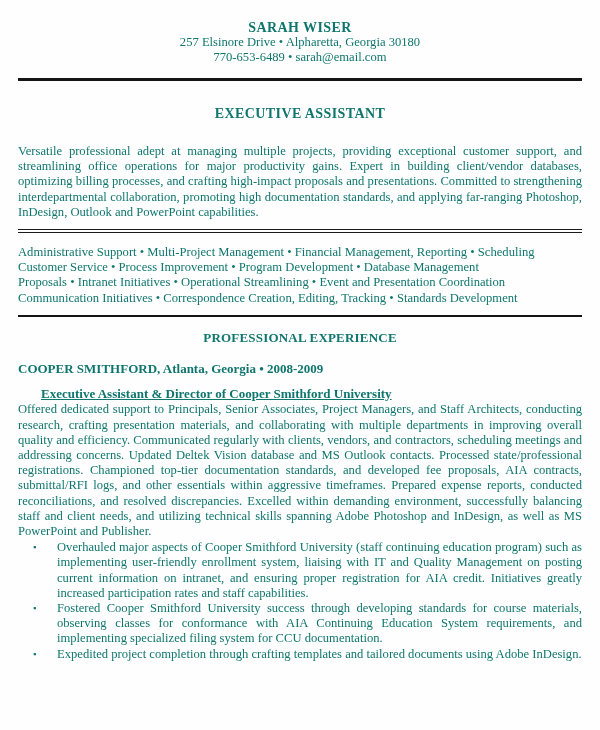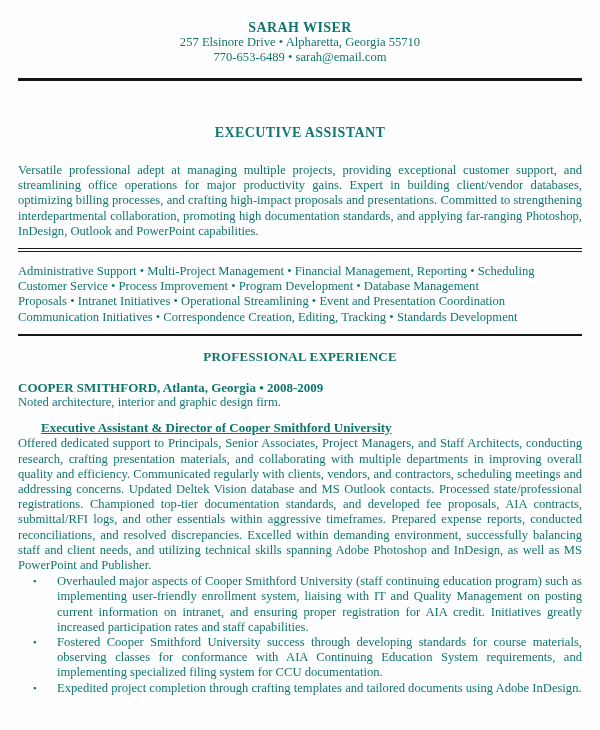--- a/index.html
+++ b/index.html
@@ -27,21 +27,21 @@
     line-height: 15px;
     letter-spacing: 0.4px;
   }
   .contact { line-height: 15px; }
   .rule-thick {
     margin-top: 13px;
     height: 3px;
     background: #151515;
   }
   .job-title {
-    margin: 44px 0 0 0;
+    margin: 25px 0 0 0;
     text-align: center;
     font-size: 14px;
     font-weight: bold;
     letter-spacing: 0.4px;
     line-height: 15px;
   }
   .summary {
     margin: 23px 0 0 0;
     text-align: justify;
   }
@@ -115,21 +115,21 @@
     text-align: justify;
   }
 </style>
 </head>
 <body>
 
 <div class="page">
 
   <header class="header">
     <div class="name">SARAH WISER</div>
-    <div class="contact">257 Elsinore Drive • Alpharetta, Georgia 55710</div>
+    <div class="contact">257 Elsinore Drive • Alpharetta, Georgia 30180</div>
     <div class="contact">770-653-6489 • sarah@email.com</div>
   </header>
 
   <div class="rule-thick"></div>
 
   <h1 class="job-title">EXECUTIVE ASSISTANT</h1>
 
   <p class="summary">Versatile professional adept at managing multiple projects, providing exceptional customer support, and streamlining office operations for major productivity gains. Expert in building client/vendor databases, optimizing billing processes, and crafting high-impact proposals and presentations. Committed to strengthening interdepartmental collaboration, promoting high documentation standards, and applying far-ranging Photoshop, InDesign, Outlook and PowerPoint capabilities.</p>
 
   <div class="rule-double"></div>
@@ -139,21 +139,20 @@
       <div class="skill-line">Customer Service • Process Improvement • Program Development • Database Management</div>
       <div class="skill-line">Proposals • Intranet Initiatives • Operational Streamlining • Event and Presentation Coordination</div>
       <div class="skill-line">Communication Initiatives • Correspondence Creation, Editing, Tracking • Standards Development</div>
     </div>
 
   <div class="rule-medium"></div>
 
   <h2 class="section-heading">PROFESSIONAL EXPERIENCE</h2>
 
   <div class="employer">COOPER SMITHFORD, Atlanta, Georgia • 2008-2009</div>
-  <div class="employer-note">Noted architecture, interior and graphic design firm.</div>
 
   <div class="role-heading">Executive Assistant &amp; Director of Cooper Smithford University</div>
 
   <p class="role-desc">Offered dedicated support to Principals, Senior Associates, Project Managers, and Staff Architects, conducting research, crafting presentation materials, and collaborating with multiple departments in improving overall quality and efficiency. Communicated regularly with clients, vendors, and contractors, scheduling meetings and addressing concerns. Updated Deltek Vision database and MS Outlook contacts. Processed state/professional registrations. Championed top-tier documentation standards, and developed fee proposals, AIA contracts, submittal/RFI logs, and other essentials within aggressive timeframes. Prepared expense reports, conducted reconciliations, and resolved discrepancies. Excelled within demanding environment, successfully balancing staff and client needs, and utilizing technical skills spanning Adobe Photoshop and InDesign, as well as MS PowerPoint and Publisher.</p>
 
 
   <ul class="accomplish-list" id="accomplishments">
       <li>
         <span class="bullet">▪</span>
         <span class="item-text">Overhauled major aspects of Cooper Smithford University (staff continuing education program) such as implementing user-friendly enrollment system, liaising with IT and Quality Management on posting current information on intranet, and ensuring proper registration for AIA credit. Initiatives greatly increased participation rates and staff capabilities.</span>

